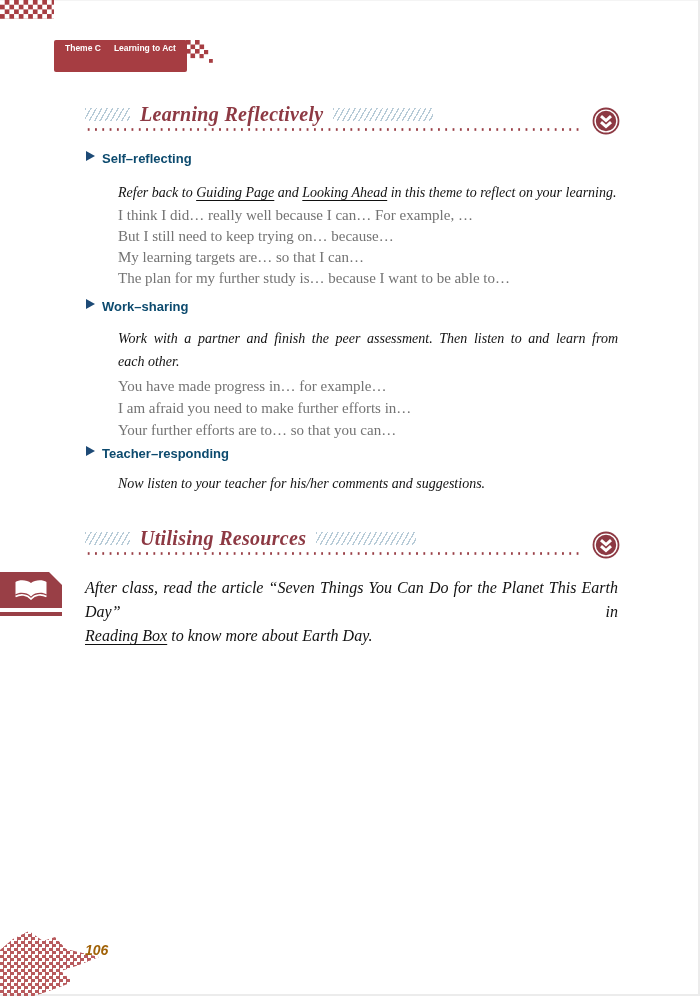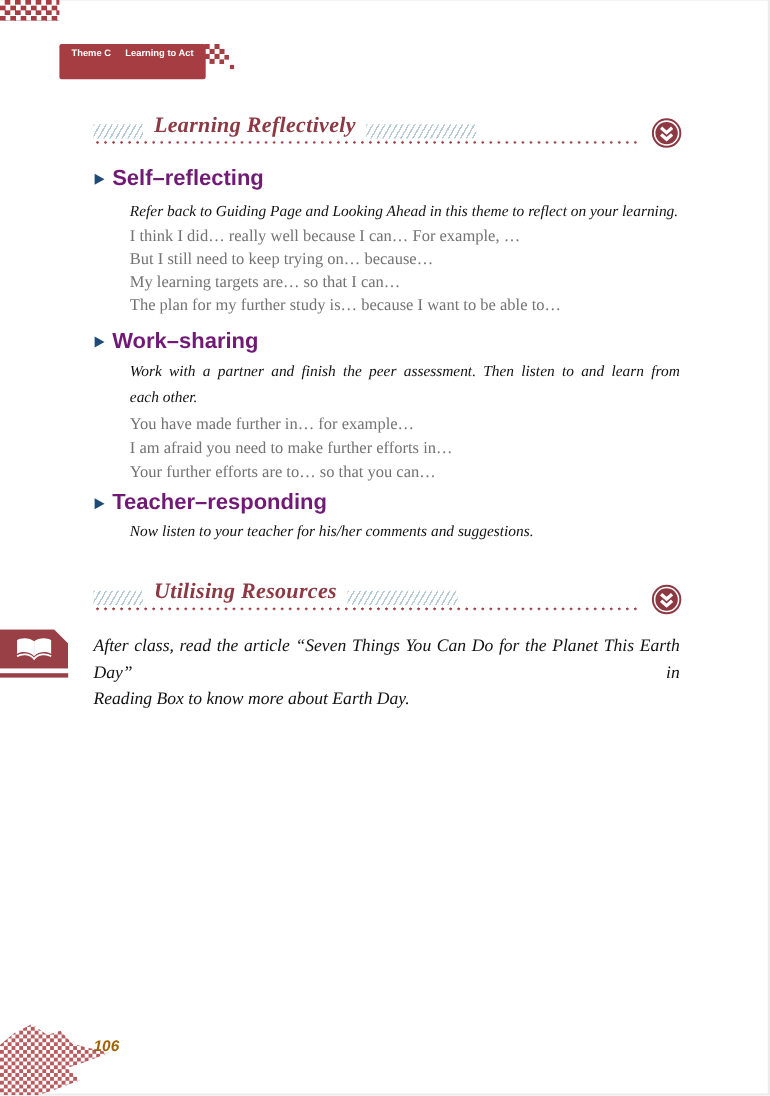--- a/index.html
+++ b/index.html
@@ -23,57 +23,57 @@
   .theme-banner {
     left:54px; top:40px; height:32px;
     background:#a63d42; border-radius:2px;
     color:#fff; font-family:"Liberation Sans", sans-serif;
     font-weight:bold; font-size:8.5px; line-height:16px;
     padding:0 11px; display:flex; gap:13px; white-space:nowrap;
   }
   .checker-right { left:186px; top:40px; }
 
   
-  .sec-head { left:85px; width:533px; display:flex; align-items:flex-end; height:24px; }
+  .sec-head { left:85px; width:533px; display:flex; align-items:center; height:24px; }
   .hatch {
     height:13px;
     background-image: repeating-linear-gradient(120deg, #b7cbd7 0 1.3px, transparent 1.3px 4.7px);
   }
   .hatch-l { width:45px; }
   .hatch-r { width:100px; }
   .sec-title {
     font-style:italic; font-weight:bold; font-size:20px;
     color:#8d3943; margin:0 10px; letter-spacing:.3px; white-space:nowrap;
   }
   .dotline {
     left:85px; width:496px; height:3px;
     background-image: radial-gradient(circle, #993f46 1.05px, transparent 1.3px);
     background-size:7.3px 3px; background-repeat:repeat-x; background-position:left center;
   }
   .badge { left:592px; width:28px; height:28px; }
 
   
   .sub-head {
-    left:86px; display:flex; align-items:center; gap:7px;
+    left:86px; display:flex; gap:7px;
     font-family:"Liberation Sans", sans-serif; font-weight:bold;
-    font-size:20px; color:#701a75; white-space:nowrap;
+    font-size:13px; color:#0c4a6e; white-space:nowrap;
   }
   .tri {
     width:0; height:0;
     border-left:9px solid #1d4a76;
     border-top:5.5px solid transparent;
     border-bottom:5.5px solid transparent;
   }
   .lead {
     left:118px; width:500px; font-style:italic; font-size:14px;
     color:#111; line-height:23px;
   }
   .nowrap { white-space:nowrap; }
   .force-j { text-align:justify; text-align-last:justify; }
-  .u { text-underline-offset:2.5px;margin-top:48px; }
+  .u { text-decoration:underline; text-underline-offset:2.5px;margin-top:48px; }
   .lines { left:118px; font-size:15px; line-height:21px; color:#737373; }
   .lines-peer { line-height:22px; }
 
   
   .res-tab {
     left:0; top:572px; width:62px; height:36px; background:#993f46;
     clip-path:polygon(0 0, 49px 0, 62px 13px, 62px 36px, 0 36px);
     display:flex; align-items:center; justify-content:center;
   }
   .res-bar { left:0; top:612px; width:62px; height:4px; background:#993f46; }
@@ -147,21 +147,21 @@
 
 <div class="abs sub-head" style="top:299px">
   <span class="tri"></span>
   <span>Work–sharing</span>
 </div>
 <div class="abs lead" style="top:327px">
   <div class="force-j">Work with a partner and finish the peer assessment. Then listen to and learn from</div>
   <div>each other.</div>
 </div>
 <div class="abs lines lines-peer" style="top:375px">
-  <div>You have made further in… for example…</div>
+  <div>You have made progress in… for example…</div>
   <div>I am afraid you need to make further efforts in…</div>
   <div>Your further efforts are to… so that you can…</div>
 </div>
 
 <div class="abs sub-head" style="top:446px">
   <span class="tri"></span>
   <span>Teacher–responding</span>
 </div>
 <div class="abs lead nowrap" style="top:472px">
   <span>Now listen to your teacher for his/her comments and suggestions.</span>

